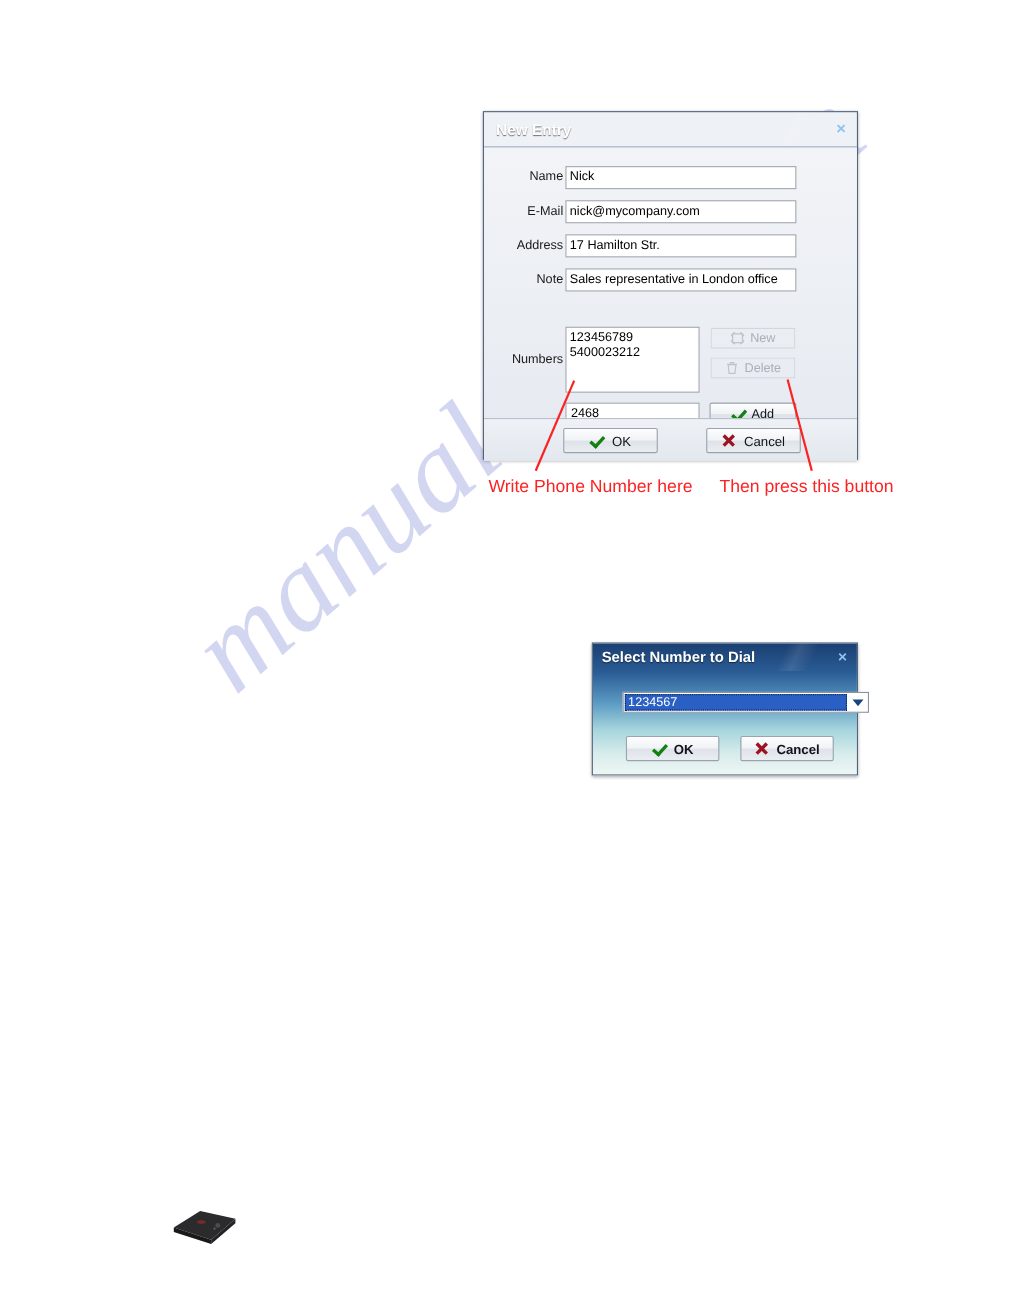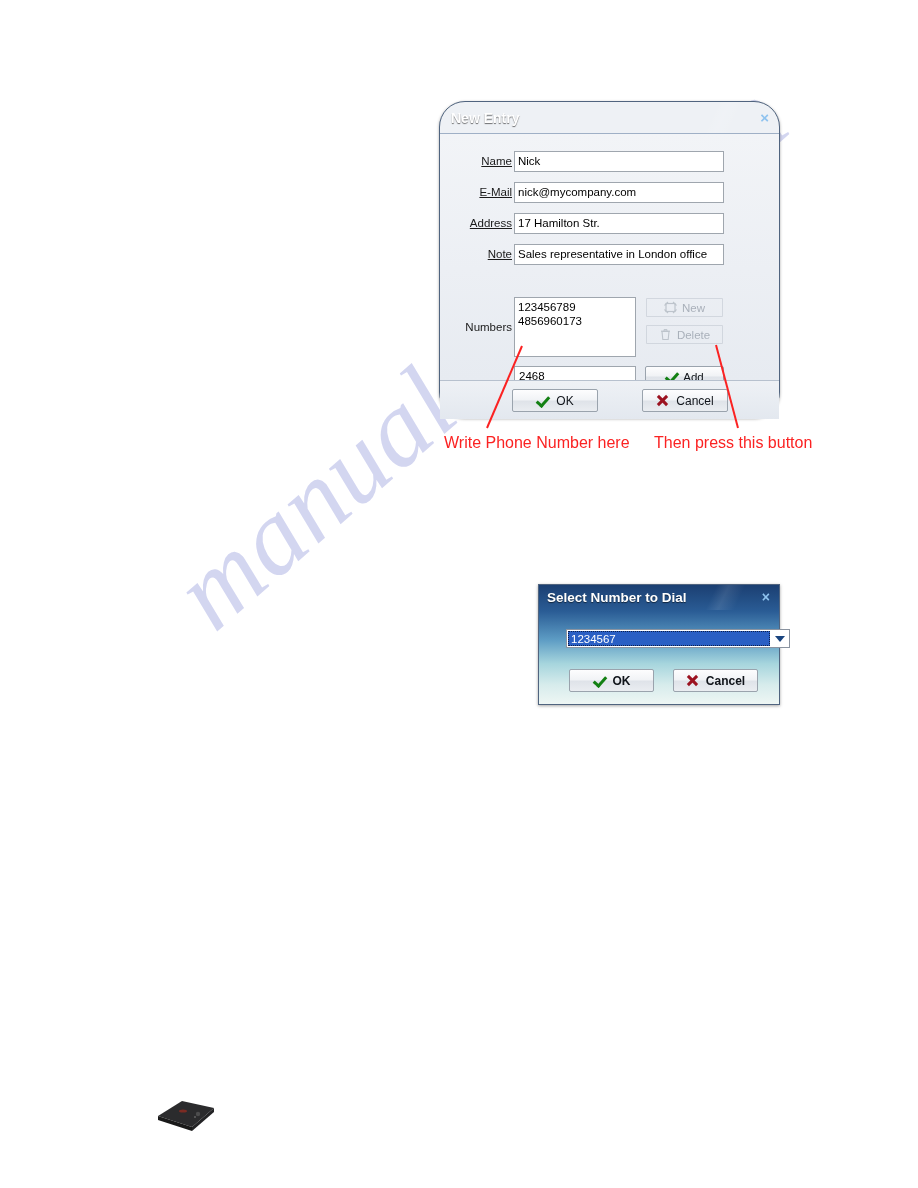--- a/index.html
+++ b/index.html
@@ -84,21 +84,20 @@
     line-height: 1;
   }
 
   
   #dlg-new-entry {
     left: 439px;
     top: 101px;
     width: 341px;
     height: 317px;
     background: #eef1f5;
-    border-radius: 26px;
   }
   #dlg-new-entry .win-title {
     height: 31px;
     padding-left: 11px;
     font-size: 14px;
   }
   #dlg-new-entry .close-x {
     right: 10px;
     top: 8px;
     font-size: 15px;
@@ -123,21 +122,20 @@
     height: 21px;
   }
   .fld-label {
     position: absolute;
     left: 0;
     width: 72px;
     text-align: right;
     font-size: 11.5px;
     color: #1a1a1a;
     line-height: 21px;
-    text-decoration: underline;
   }
   .fld-input {
     position: absolute;
     left: 74px;
     width: 210px;
     height: 21px;
     box-sizing: border-box;
     border: 1px solid #9fa6ae;
     background: #ffffff;
     font-size: 11.5px;
@@ -388,21 +386,21 @@
     </div>
 
     <div class="fld-row" style="top:110px;">
       <div class="fld-label">Note</div>
       <div class="fld-input">Sales representative in London office</div>
     </div>
 
     <div id="num-label">Numbers</div>
     <div id="num-list">
       <div class="num-item">123456789</div>
-      <div class="num-item">4856960173</div>
+      <div class="num-item">5400023212</div>
     </div>
 
     <div id="num-entry">2468</div>
 
     <div class="sbtn disabled" style="top:163px;">
       <span class="ico-new">
         <svg width="13" height="13" viewBox="0 0 13 13">
             <rect x="2" y="2.5" width="9" height="8" fill="none" stroke="#9aa3ad" stroke-width="1.2"></rect>
             <path d="M0.5 4.5 L4 1 M12.5 4.5 L9 1 M0.5 8.5 L4 12 M12.5 8.5 L9 12" stroke="#9aa3ad" stroke-width="1.1" fill="none"></path>
           </svg>

